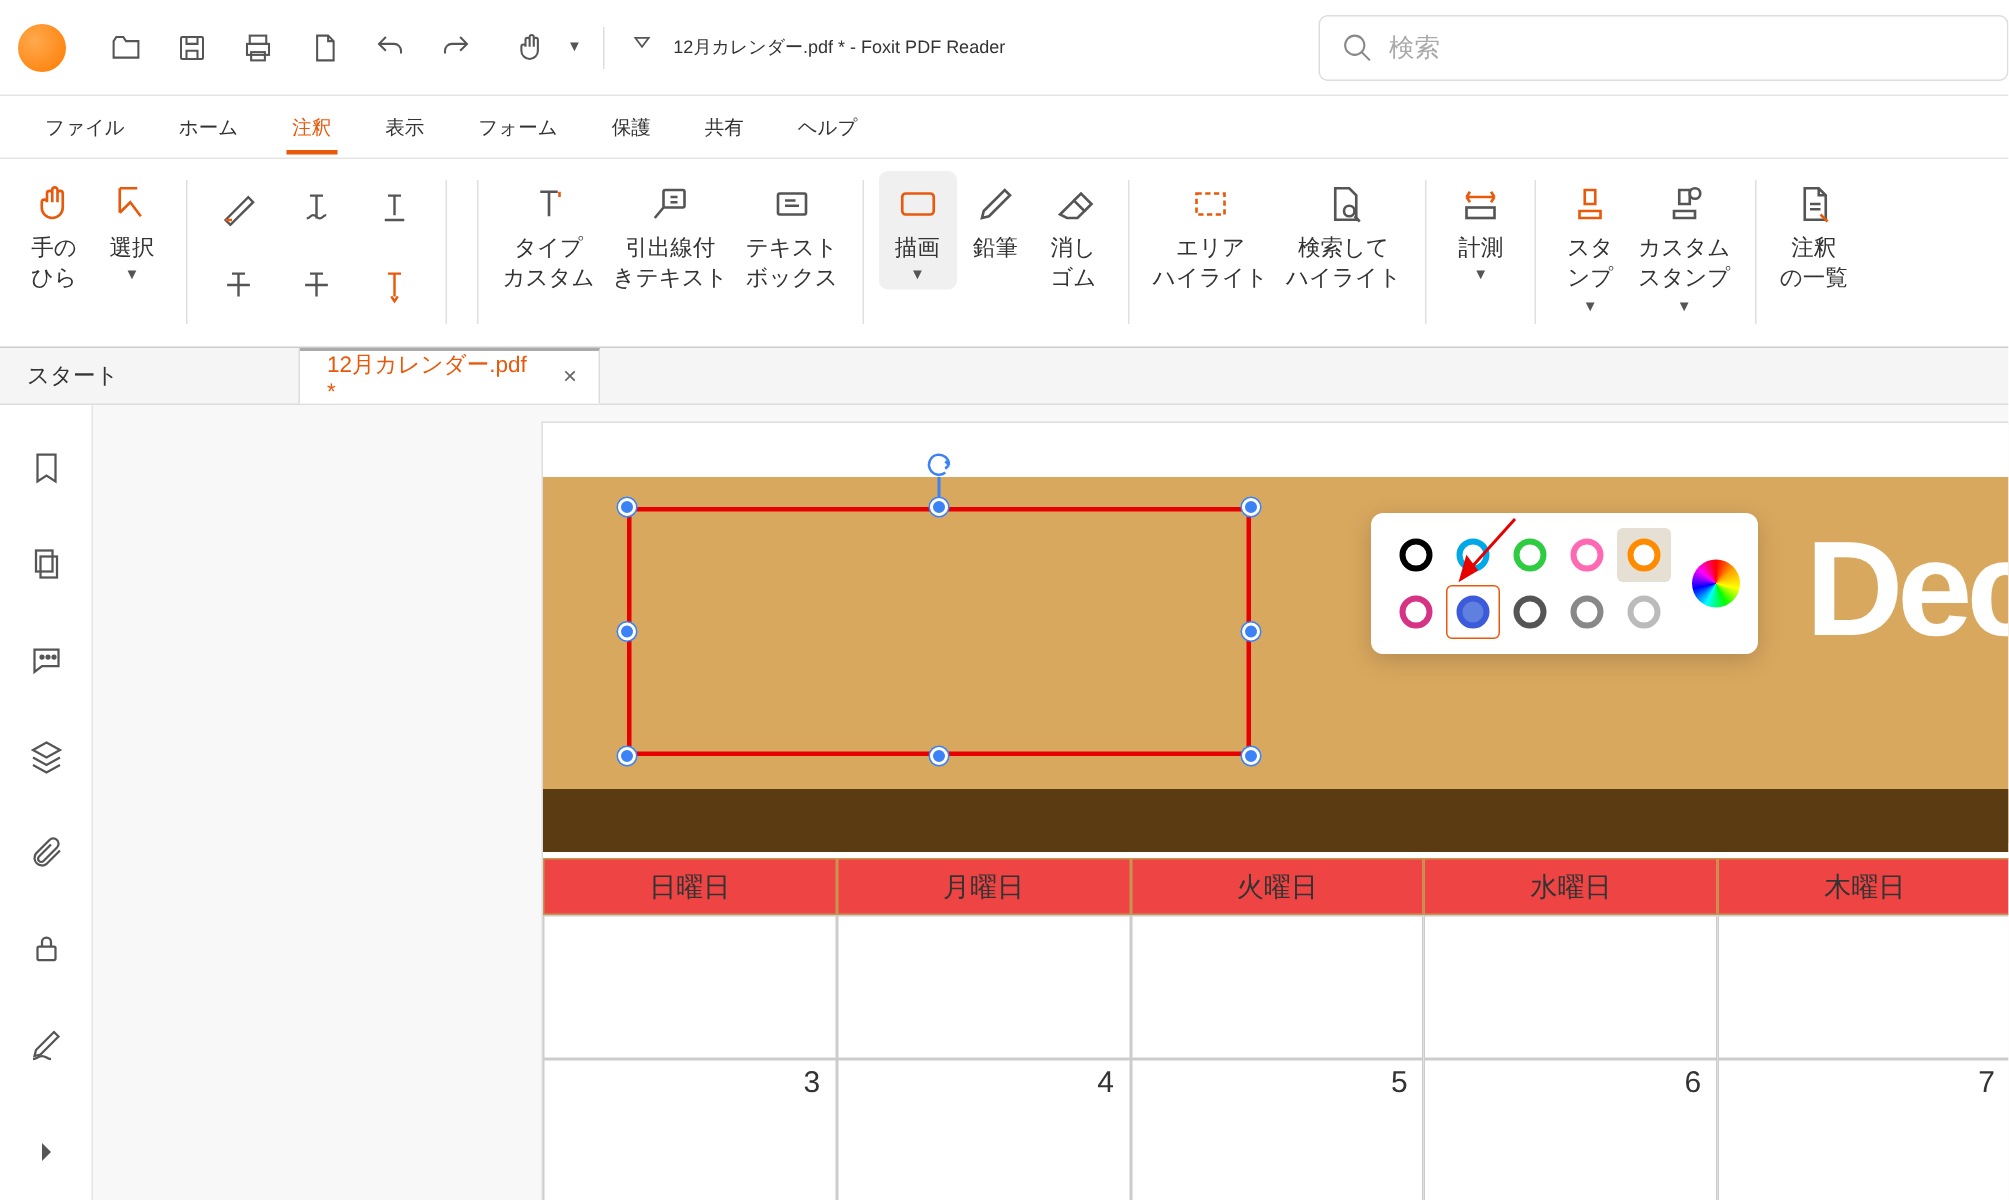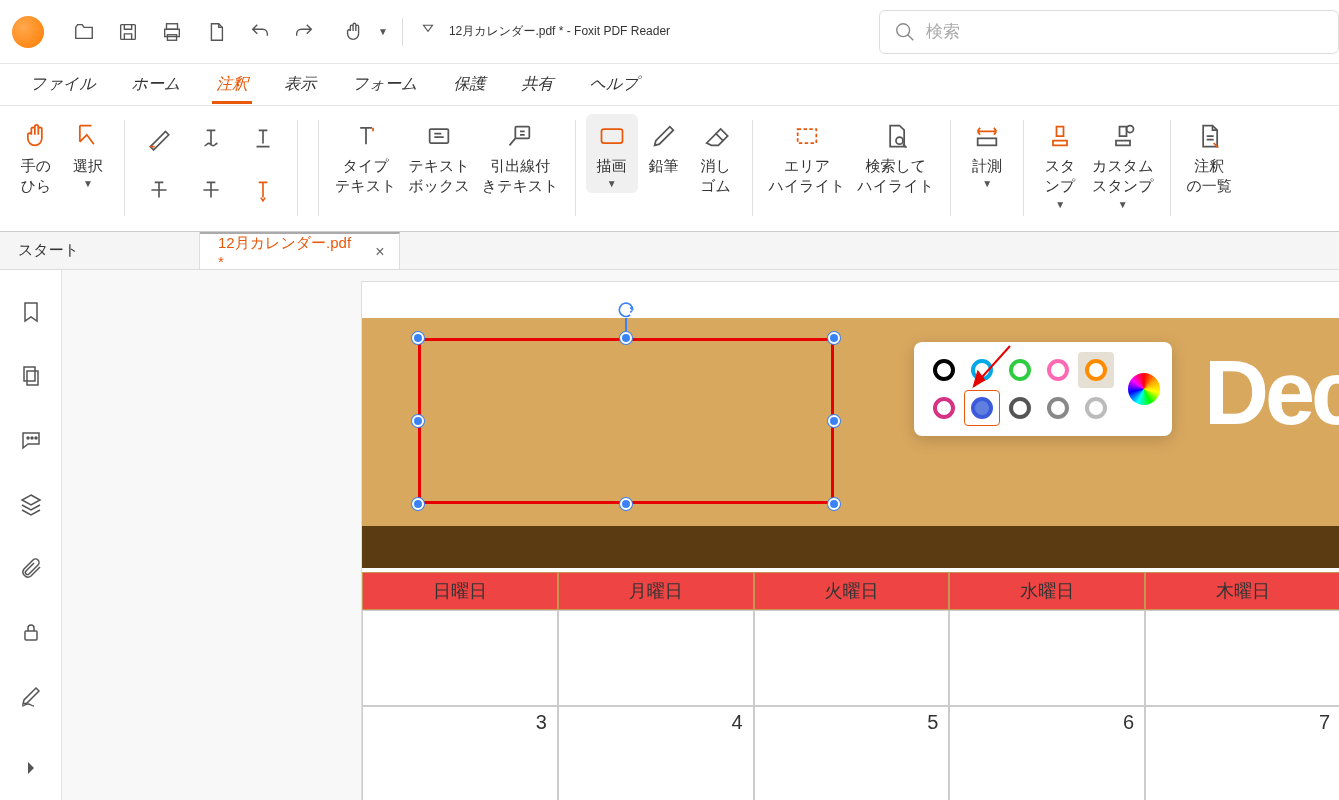--- a/index.html
+++ b/index.html
@@ -15,21 +15,21 @@
 .qat .title-zone { display: flex; align-items: center; margin-left: 8px; gap: 12px; flex: 1; }
 .qat .title-zone svg { width: 18px; height: 18px; stroke: #555; stroke-width: 1.5; fill: none; }
 .qat .title-text { font-size: 12px; color: #333; }
 .qat .search { position: absolute; right: 0; top: 10px; width: 460px; height: 44px; border: 1px solid #ddd; border-radius: 6px; display: flex; align-items: center; padding: 0 14px; gap: 10px; background: #fff; }
 .qat .search svg { width: 22px; height: 22px; stroke: #888; stroke-width: 1.5; fill: none; }
 .qat .search input { border: none; outline: none; font-size: 17px; color: #333; flex: 1; background: transparent; font-family: Liberation Serif, serif; }
 .qat .search input::placeholder { color: #aaa; }
 
 
 .menus { height: 42px; display: flex; align-items: center; padding: 0 12px; gap: 0; border-bottom: 1px solid #e5e5e5; }
-.menus .menu { padding: 8px 18px; font-size: 16px; color: #333; cursor: pointer; position: relative; font-style: italic; }
+.menus .menu { padding: 8px 18px; font-size: 13px; color: #333; cursor: pointer; position: relative; }
 .menus .menu.active { color: #e8590c; }
 .menus .menu.active::after { content: ""; position: absolute; left: 14px; right: 14px; bottom: -1px; height: 3px; background: #e8590c; }
 
 
 .ribbon { height: 126px; display: flex; align-items: flex-start; padding: 8px 10px 0 10px; border-bottom: 1px solid #ccc; }
 .rgroup { display: flex; align-items: flex-start; height: 100%; }
 .rsep { width: 1px; height: 96px; background: #e0e0e0; margin: 6px 10px 0 10px; }
 .rbtn { display: flex; flex-direction: column; align-items: center; justify-content: flex-start; padding: 4px 6px; cursor: pointer; min-width: 52px; }
 .rbtn .ico { height: 36px; display: flex; align-items: center; justify-content: center; }
 .rbtn .ico svg { width: 28px; height: 28px; stroke: #555; stroke-width: 1.5; fill: none; }
@@ -219,41 +219,41 @@
   <div class="rsep"></div>
   <div class="rgroup">
     <div class="rbtn">
       <div class="ico">
           <svg viewBox="0 0 24 24">
             <path d="M7 5h10M12 5v14"></path>
             <path d="M18 5v3" stroke="#e8590c"></path>
           </svg>
         </div>
       <div class="lbl">タイプ
-テキスト</div>
+カスタム</div>
+    </div>
+    <div class="rbtn">
+      <div class="ico">
+          <svg viewBox="0 0 24 24">
+            <rect x="8" y="4" width="12" height="10" rx="1"></rect>
+            <path d="M12 8h4M12 11h4M8 14l-5 6"></path>
+          </svg>
+        </div>
+      <div class="lbl">引出線付
+きテキスト</div>
     </div>
     <div class="rbtn">
       <div class="ico">
           <svg viewBox="0 0 24 24">
             <rect x="4" y="6" width="16" height="12" rx="1"></rect>
             <path d="M8 10h6M8 13h8"></path>
           </svg>
         </div>
       <div class="lbl">テキスト
 ボックス</div>
-    </div>
-    <div class="rbtn">
-      <div class="ico">
-          <svg viewBox="0 0 24 24">
-            <rect x="8" y="4" width="12" height="10" rx="1"></rect>
-            <path d="M12 8h4M12 11h4M8 14l-5 6"></path>
-          </svg>
-        </div>
-      <div class="lbl">引出線付
-きテキスト</div>
     </div>
   </div>
   <div class="rsep"></div>
   <div class="rgroup">
     <div class="rbtn active">
       <div class="ico">
           <svg viewBox="0 0 24 24">
             <rect x="3" y="6" width="18" height="12" rx="2"></rect>
           </svg>
         </div>

